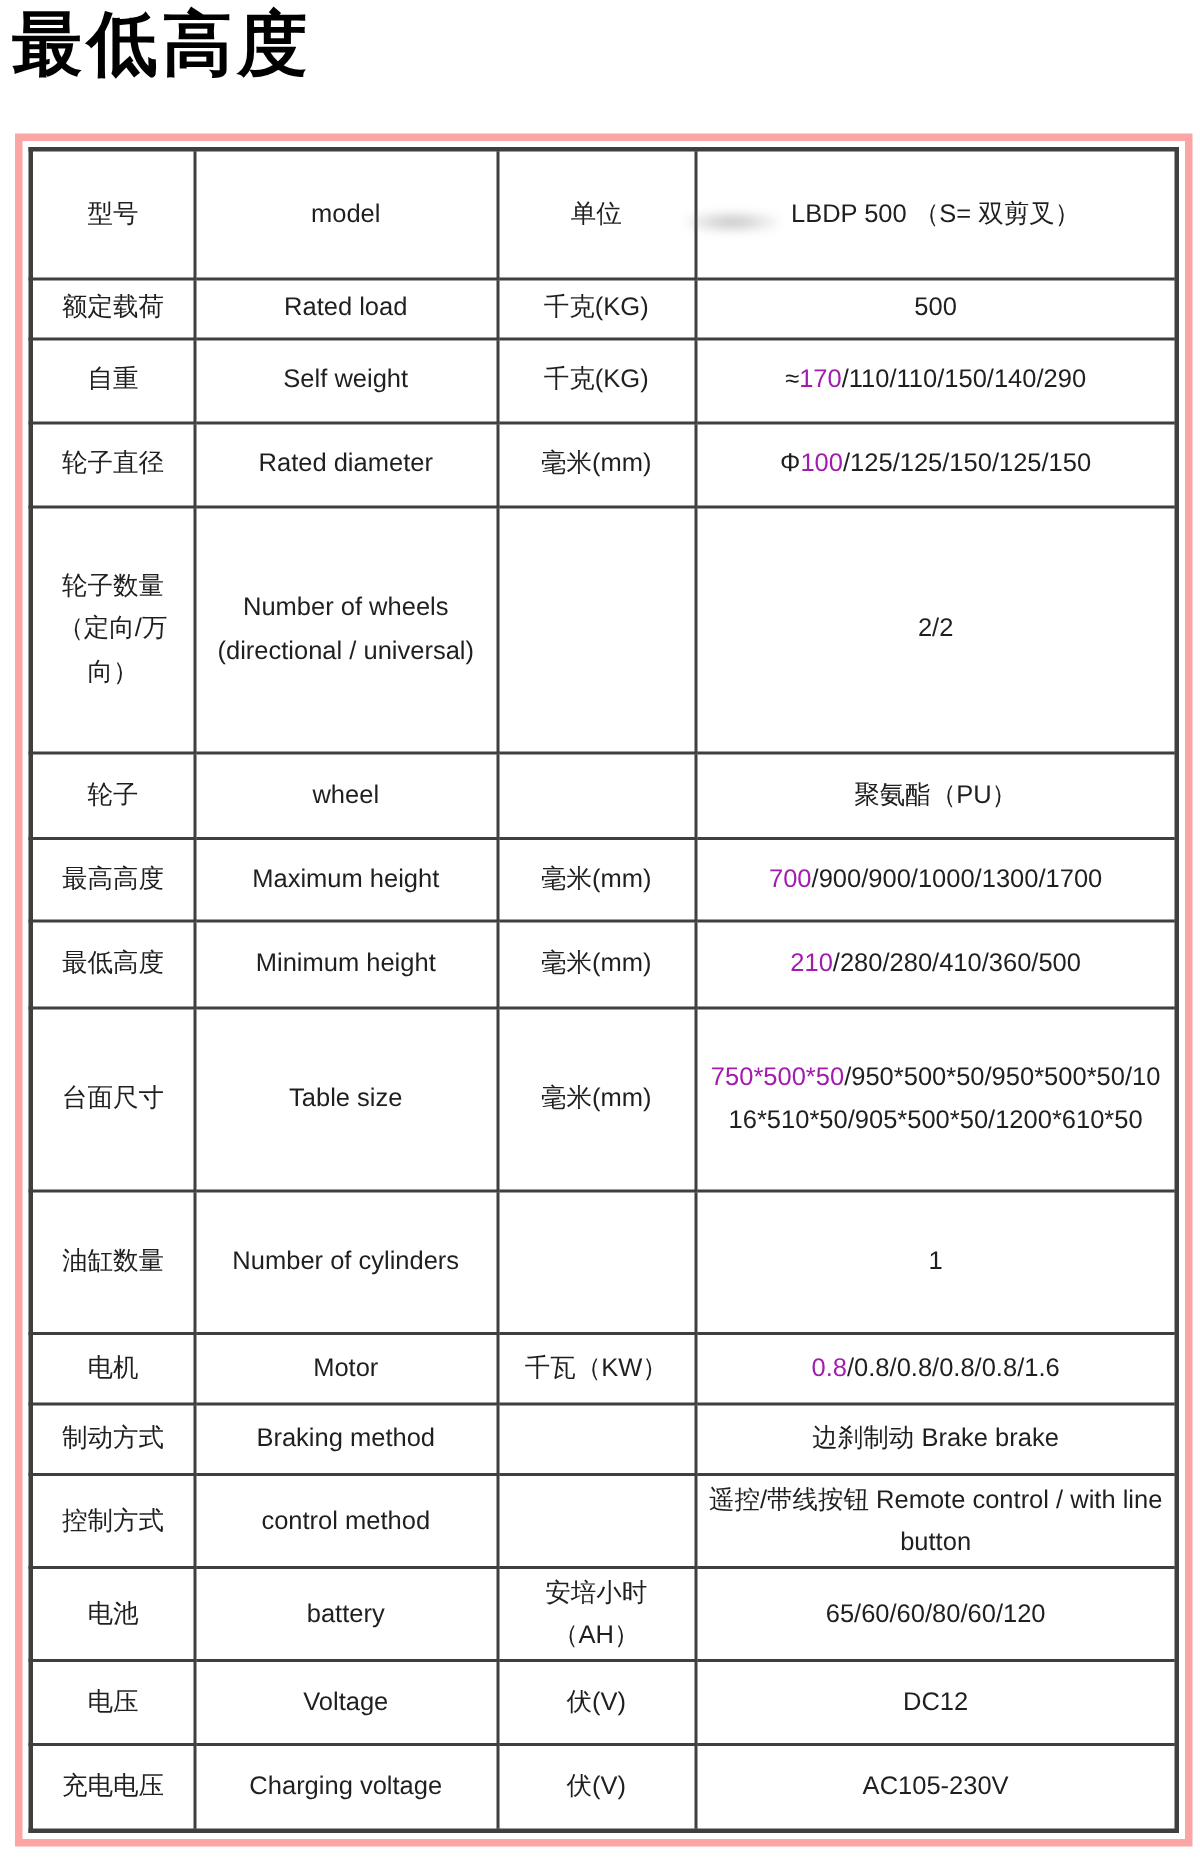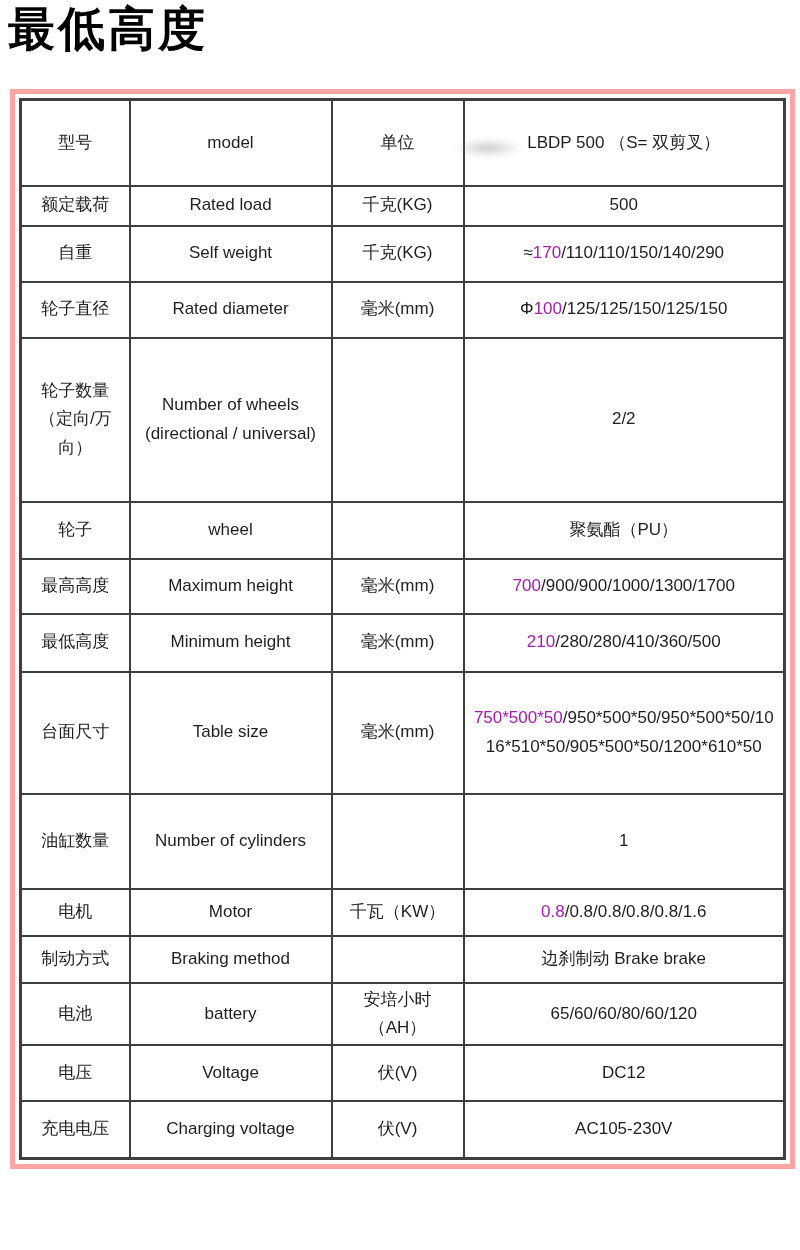--- a/index.html
+++ b/index.html
@@ -145,20 +145,26 @@
             <td class="c2">Motor</td>
             <td class="c3">千瓦（KW）</td>
             <td class="c4"><span class="red">0.8</span><span>/0.8/0.8/0.8/0.8/1.6</span></td>
           </tr>
           <tr style="height: 47px;">
             <td class="c1">制动方式</td>
             <td class="c2">Braking method</td>
             <td class="c3"></td>
             <td class="c4"><span>边刹制动 Brake brake</span></td>
           </tr>
+          <tr style="height: 58px;">
+            <td class="c1">控制方式</td>
+            <td class="c2">control method</td>
+            <td class="c3"></td>
+            <td class="c4"><span>遥控/带线按钮 Remote control / with line button</span></td>
+          </tr>
           <tr style="height: 53px; margin-left: 48px;">
             <td class="c1">电池</td>
             <td class="c2">battery</td>
             <td class="c3">安培小时
 （AH）</td>
             <td class="c4"><span>65/60/60/80/60/120</span></td>
           </tr>
           <tr style="height: 56px; padding-left: 26px;">
             <td class="c1">电压</td>
             <td class="c2">Voltage</td>

